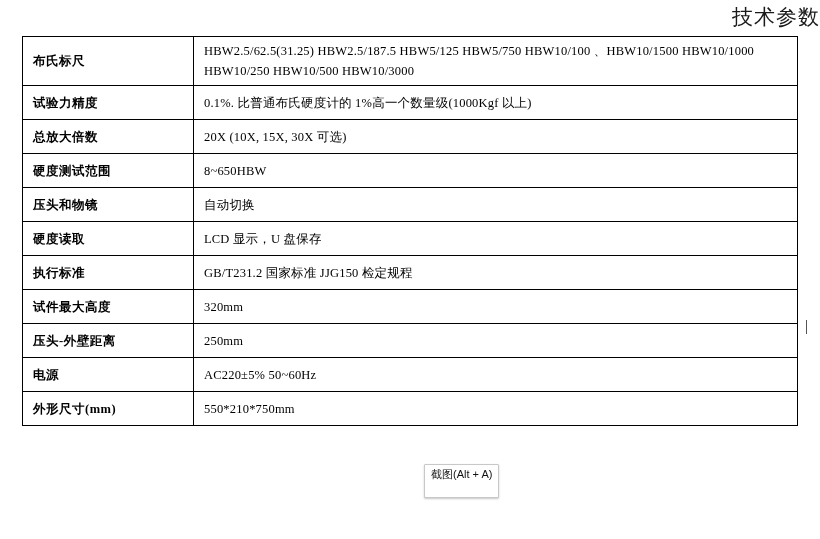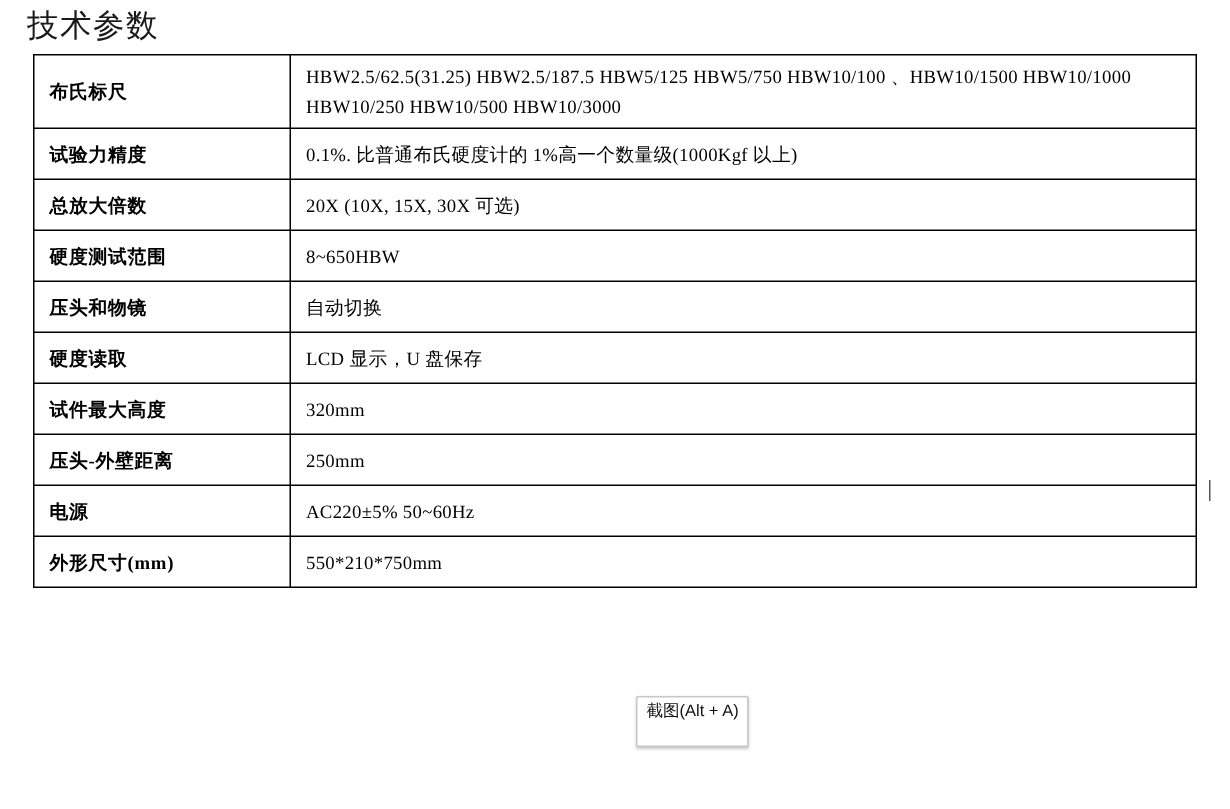--- a/index.html
+++ b/index.html
@@ -21,20 +21,21 @@
     height: 539px;
     box-sizing: border-box;
   }
   .doc-title {
     font-family: "Liberation Serif", "DejaVu Serif", serif;
     font-size: 21px;
     line-height: 26px;
     padding: 4px 0 6px 18px;
     letter-spacing: 1px;
     color: #1a1a1a;
+    text-align: right;
   }
   table.spec {
     border-collapse: collapse;
     margin-left: 22px;
     width: 776px;
     table-layout: fixed;
     background: #fff;
   }
   table.spec td {
     border: 1px solid #000000;
@@ -131,20 +132,24 @@
       <tr class="row-normal">
         <td class="label">压头和物镜</td>
         <td class="value">自动切换</td>
       </tr>
 
       <tr class="row-normal">
         <td class="label">硬度读取</td>
         <td class="value">LCD 显示，U 盘保存</td>
       </tr>
 
+      <tr class="row-normal">
+        <td class="label">执行标准</td>
+        <td class="value">GB/T231.2 国家标准    JJG150 检定规程</td>
+      </tr>
 
       <tr class="row-normal">
         <td class="label">试件最大高度</td>
         <td class="value bold">320mm</td>
       </tr>
 
       <tr class="row-normal">
         <td class="label">压头-外壁距离</td>
         <td class="value bold">250mm</td>
       </tr>

